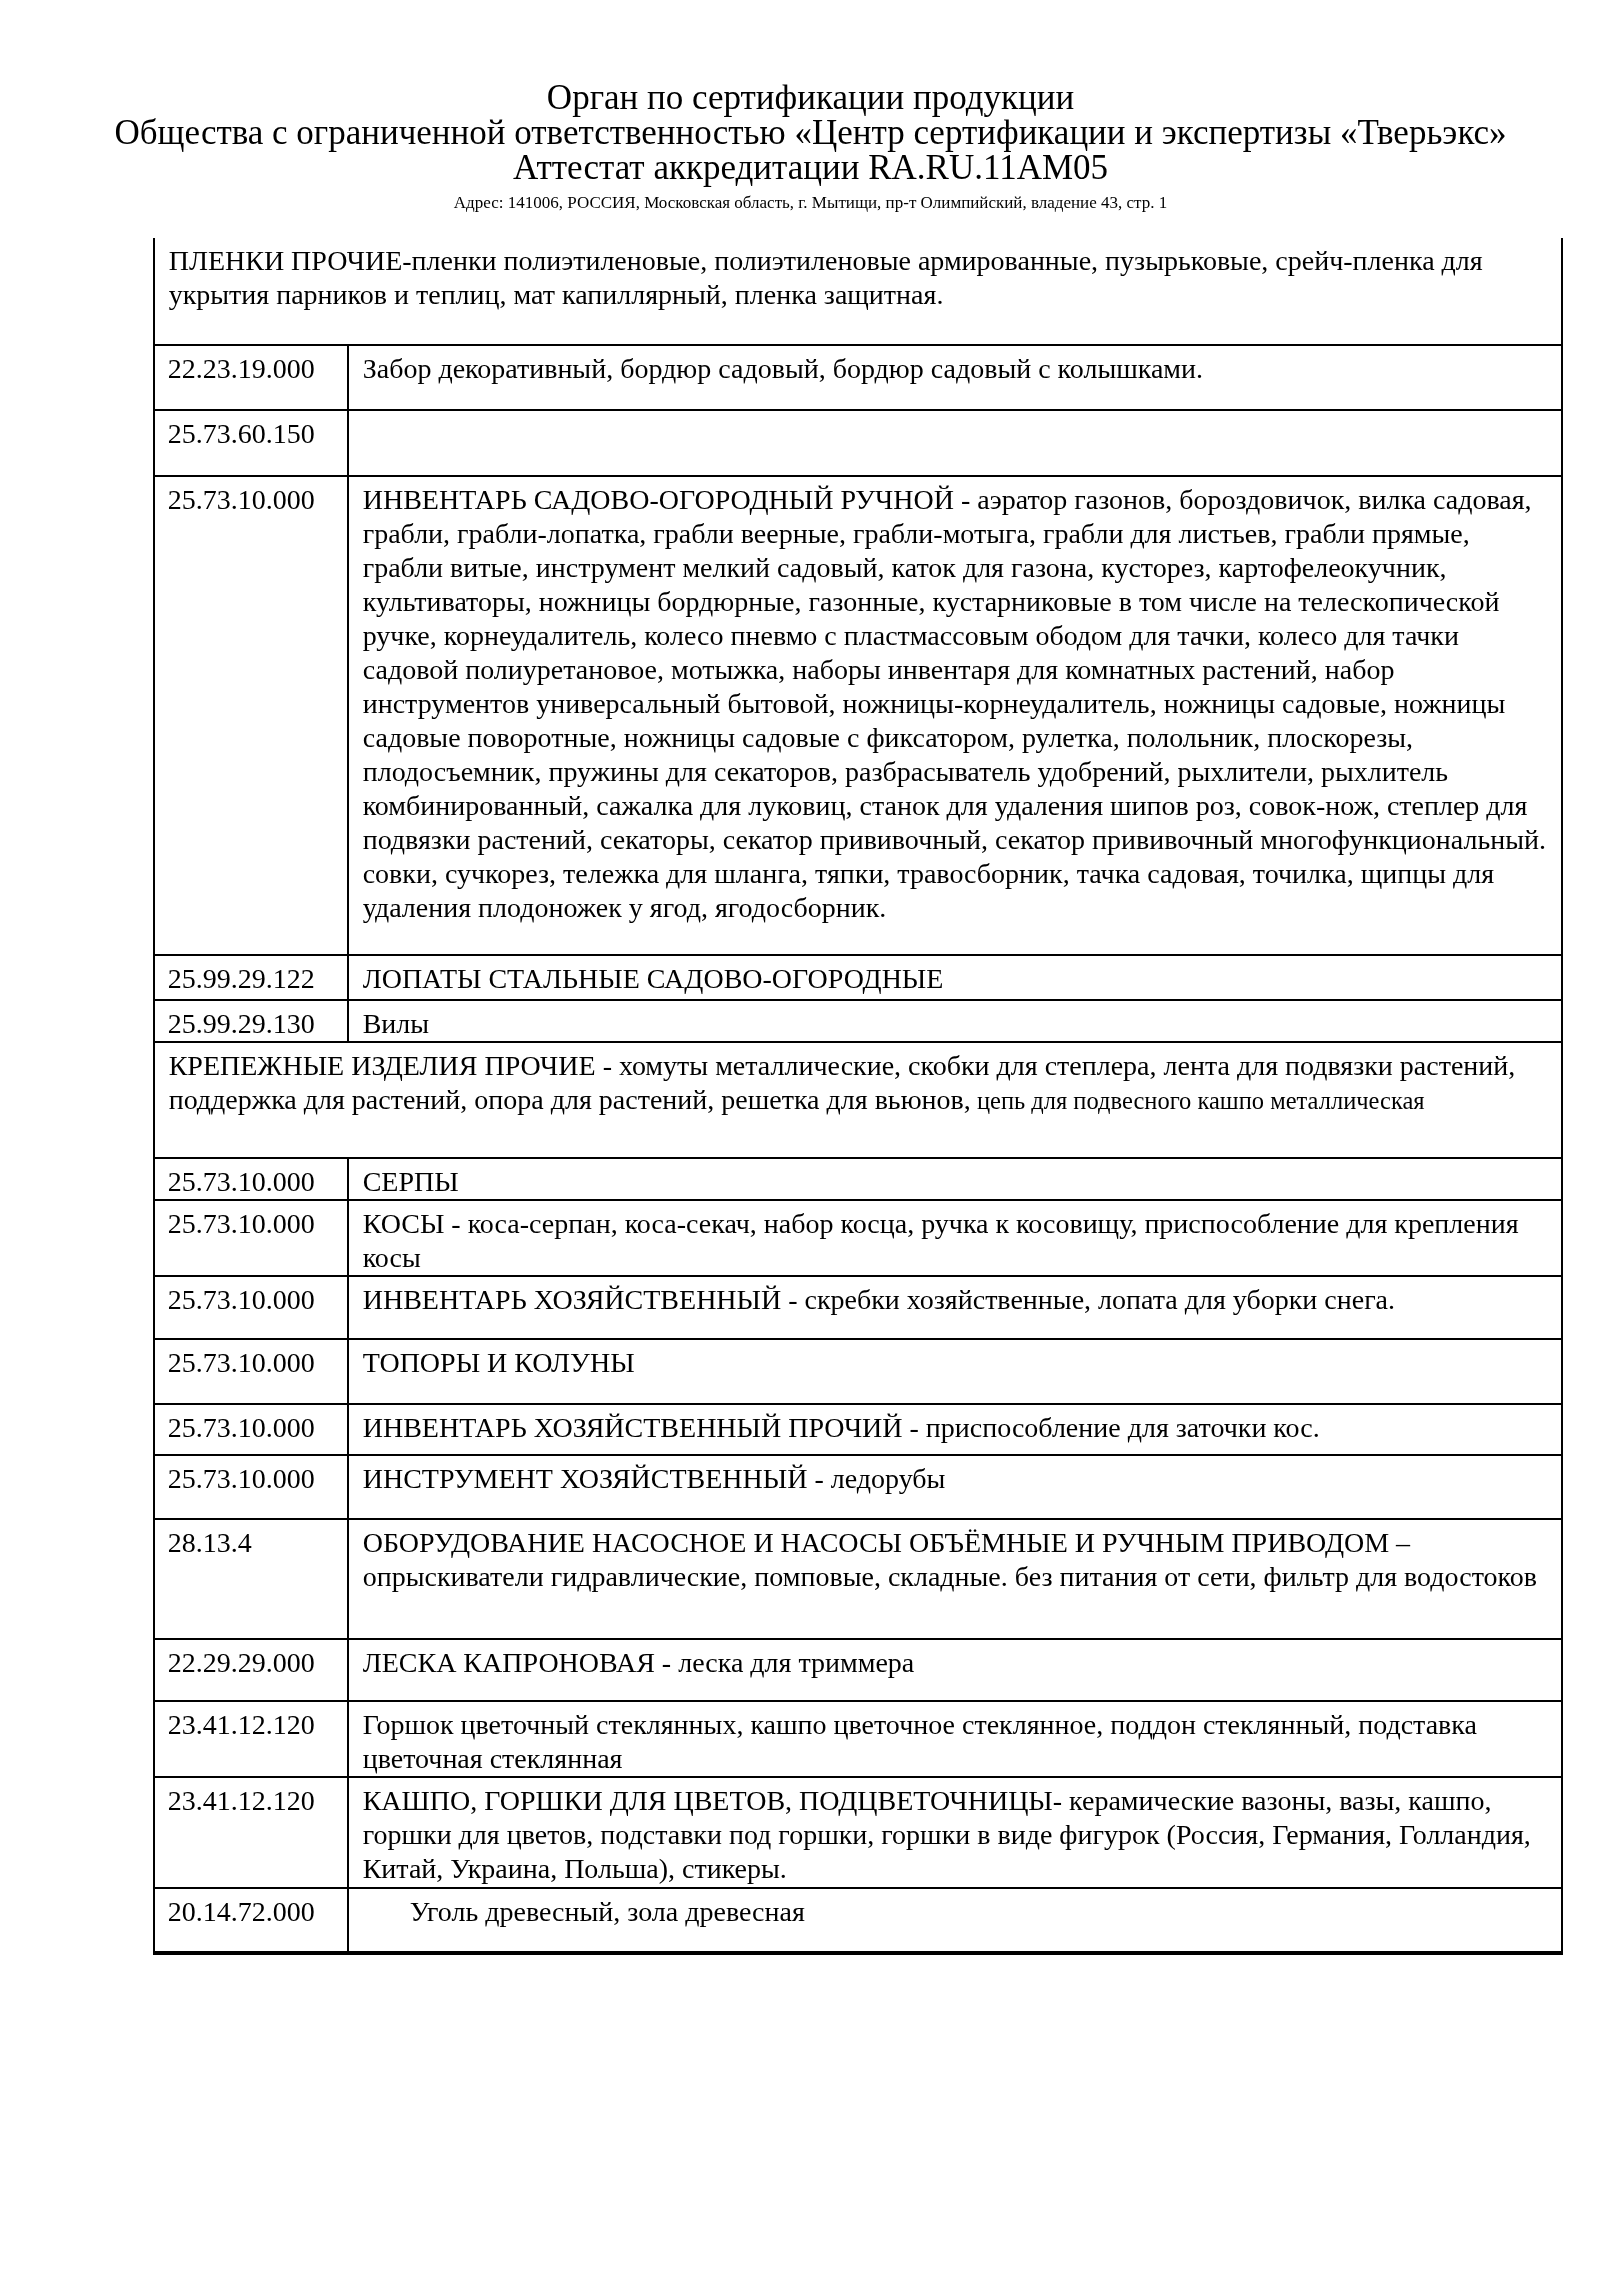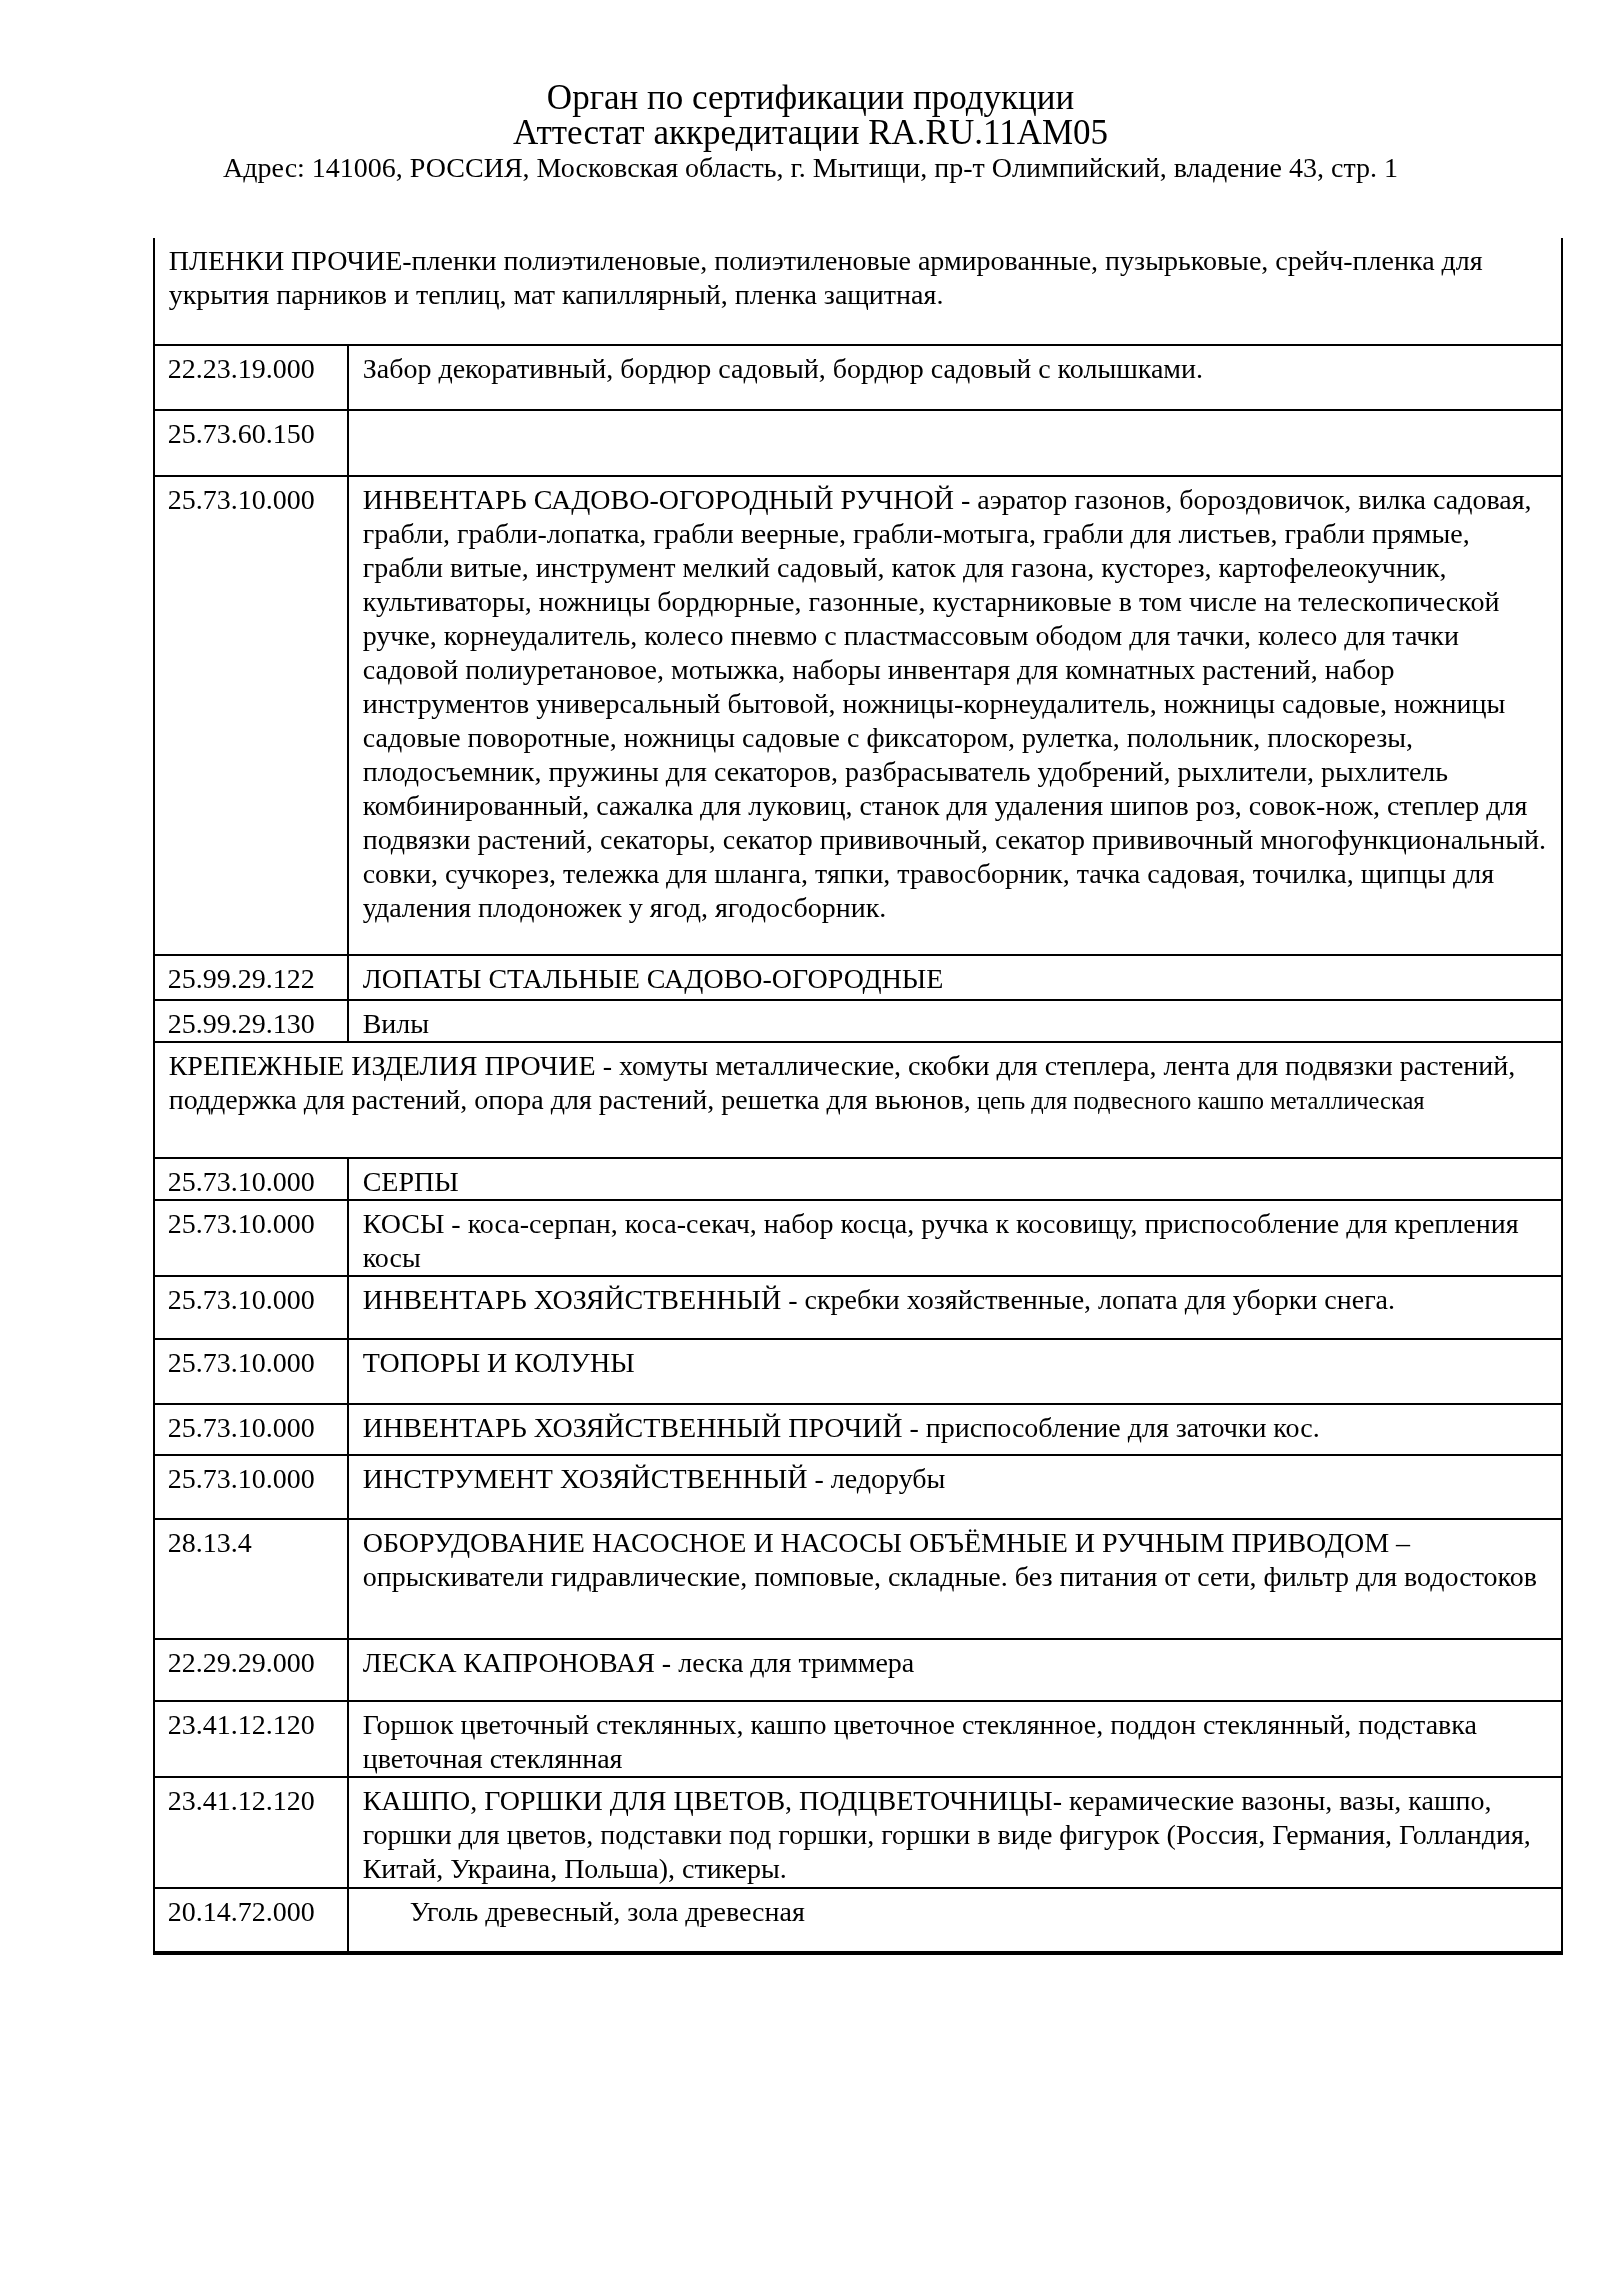--- a/index.html
+++ b/index.html
@@ -27,21 +27,21 @@
     left: 0;
     width: 1621px;
     text-align: center;
   }
   .doc-header .title-line {
     font-size: 35px;
     line-height: 35px;
     white-space: nowrap;
   }
   .doc-header .address-line {
-    font-size: 28px;
+    font-size: 17px;
     line-height: 27.4px;
     margin-top: 3.9px;
     white-space: nowrap;
   }
   
   .cert-table {
     position: absolute;
     top: 238px;
     left: 153px;
     width: 1410px;
@@ -79,20 +79,21 @@
     font-size: 24.5px;
   }
 </style>
 </head>
 <body>
 
 <div class="page">
 
   <div class="doc-header">
     <div class="title-line">Орган по сертификации продукции</div>
+    <div class="title-line">Общества с ограниченной ответственностью «Центр сертификации и экспертизы «Тверьэкс»</div>
     <div class="title-line">Аттестат аккредитации RA.RU.11АМ05</div>
     <div class="address-line">Адрес: 141006, РОССИЯ, Московская область, г. Мытищи, пр-т Олимпийский, владение 43, стр. 1</div>
   </div>
 
   <div class="cert-table">
 
     <div class="trow" style="min-height:108px">
       <div class="cell desc-cell"><span>ПЛЕНКИ ПРОЧИЕ-пленки полиэтиленовые, полиэтиленовые армированные, пузырьковые, срейч-пленка для укрытия парников и теплиц, мат капиллярный, пленка защитная.</span></div>
     </div>
 

